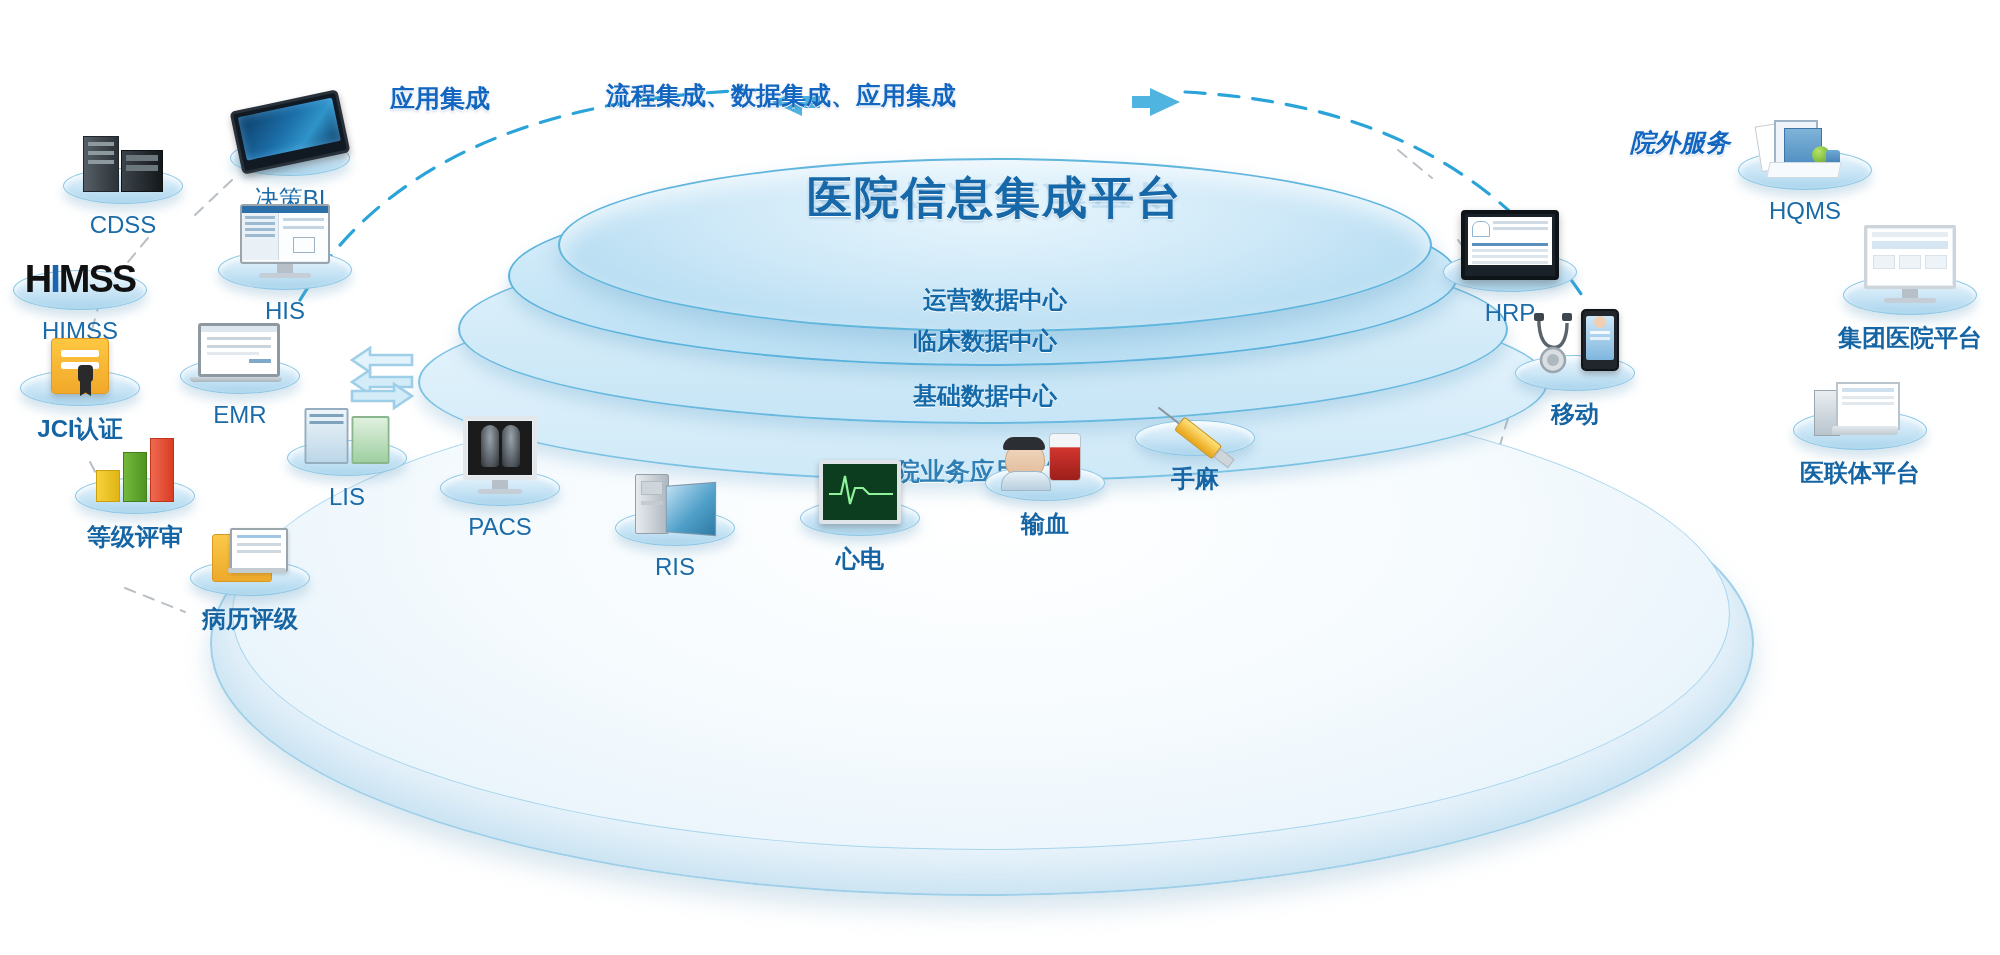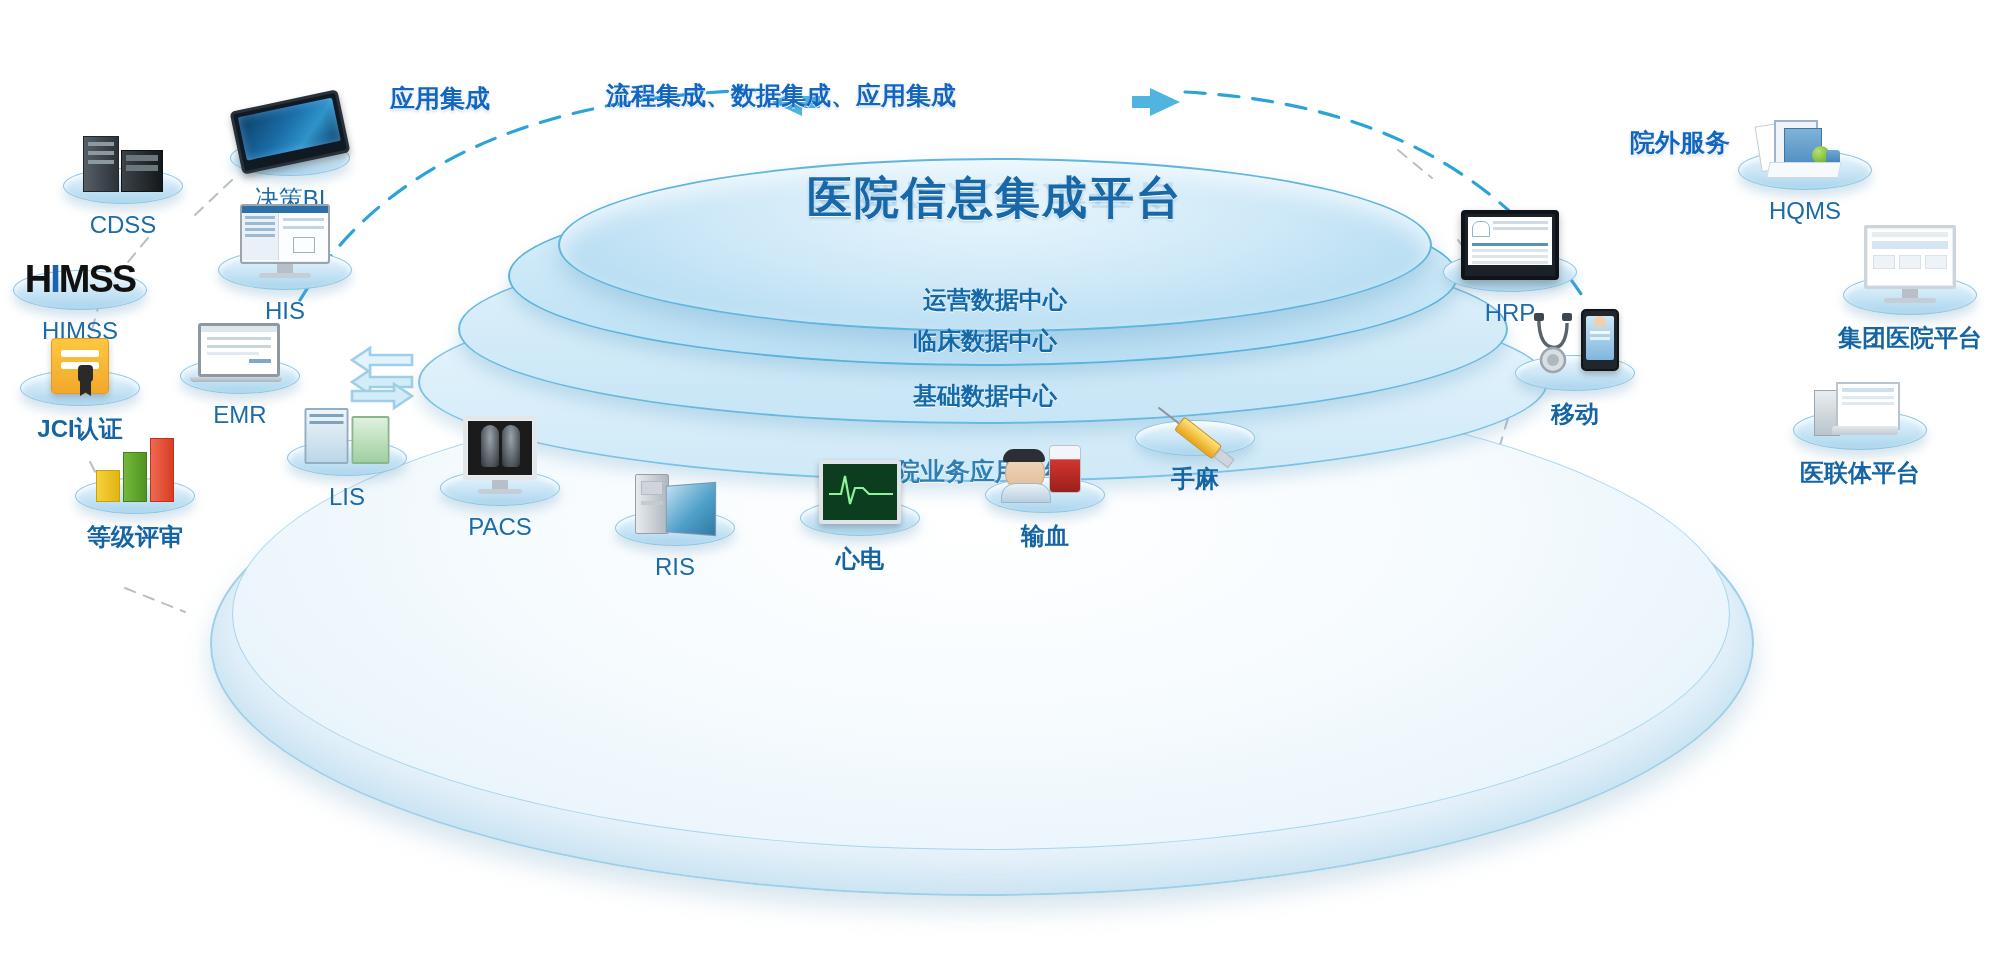--- a/index.html
+++ b/index.html
@@ -164,21 +164,21 @@
 
   <div class="biz-label">医院业务应用系统</div>
 
   <svg class="lines" viewBox="0 0 2000 955">
     <path d="M772,102 l30,-14 0,8 18,0 0,12 -18,0 0,8 z" fill="#4fb4e0"></path>
     <path d="M1180,102 l-30,-14 0,8 -18,0 0,12 18,0 0,8 z" fill="#4fb4e0"></path>
   </svg>
   <div class="flowtext">流程集成、数据集成、应用集成</div>
 
   <div class="sect" style="left:390px;top:82px;">应用集成</div>
-  <div class="sect" style="left:1630px;top:126px;">院外服务</div>
+  <div class="sect" style="left:1630px;top:126px;font-style:italic;">院外服务</div>
 
   <div class="node" style="left:205px;top:140px;">
     <div class="pedestal">
       <div class="art">
         <div style="width:104px;height:58px;border-radius:5px;background:#111a22;border:3px solid #29323a;
                     transform:rotate(-12deg);box-shadow:0 4px 7px rgba(0,0,0,.3);">
           <div style="margin:4px;height:44px;border-radius:2px;
                background:linear-gradient(135deg,#0d3b63,#1b6ea8 45%,#2f94c9 70%,#0d3b63);
                box-shadow:inset 0 0 10px rgba(120,200,255,.5);"></div>
         </div>
@@ -239,20 +239,38 @@
         <div style="display:flex;align-items:flex-end;gap:3px;">
           <div style="width:22px;height:30px;background:linear-gradient(90deg,#f7d13c,#e0b514);border:1px solid #c9a10f;"></div>
           <div style="width:22px;height:48px;background:linear-gradient(90deg,#74b83c,#4f9421);border:1px solid #447f1c;"></div>
           <div style="width:22px;height:62px;background:linear-gradient(90deg,#ef6a52,#d93d22);border:1px solid #bf3319;"></div>
         </div>
       </div>
     </div>
     <div class="nlabel cn">等级评审</div>
   </div>
 
+  <div class="node" style="left:165px;top:560px;">
+    <div class="pedestal">
+      <div class="art">
+        <div style="position:relative;width:76px;height:56px;">
+          <div style="position:absolute;left:0;top:6px;width:58px;height:46px;border-radius:3px;
+                      background:linear-gradient(180deg,#fbc94a,#eda92c);border:1px solid #d9981f;"></div>
+          <div style="position:absolute;left:18px;top:0;width:54px;height:40px;background:#fff;
+                      border:2px solid #9aa6ae;border-radius:2px;box-shadow:0 2px 4px rgba(0,0,0,.18);">
+            <div style="margin:5px 5px;height:3px;background:#9fc6e4;"></div>
+            <div style="margin:4px 5px;height:3px;background:#cfd8de;"></div>
+            <div style="margin:4px 5px;height:3px;background:#cfd8de;"></div>
+          </div>
+          <div style="position:absolute;left:16px;top:40px;width:58px;height:5px;background:#c3ccd3;border-radius:2px;"></div>
+        </div>
+      </div>
+    </div>
+    <div class="nlabel cn">病历评级</div>
+  </div>
 
   <div class="node" style="left:200px;top:250px;">
     <div class="pedestal lg">
       <div class="art">
         <div class="mon">
           <div class="scr" style="width:86px;height:56px;border-radius:3px;padding:0;">
             <div style="height:7px;background:#2d6fa8;"></div>
             <div style="display:flex;height:47px;">
               <div style="width:36px;background:#e9f1f7;border-right:1px solid #cfdae4;">
                 <div style="margin:3px;height:3px;background:#9dbad3;"></div>
@@ -356,21 +374,21 @@
           </div>
           <div style="width:50px;height:48px;margin-left:-6px;border:1px solid #7e97ab;
                       background:linear-gradient(135deg,#bfe0f2,#4f9fc9 60%,#2f7ba6);
                       transform:perspective(90px) rotateY(-16deg);"></div>
         </div>
       </div>
     </div>
     <div class="nlabel">RIS</div>
   </div>
 
-  <div class="node" style="left:960px;top:477px;">
+  <div class="node" style="left:960px;top:465px;">
     <div class="pedestal">
       <div class="art">
         <div style="position:relative;width:92px;height:62px;">
           <div style="position:absolute;left:6px;top:14px;width:38px;height:36px;border-radius:50% 50% 45% 45%;
                       background:linear-gradient(180deg,#f3d9c0,#e0bb9a);border:1px solid #cfa87f;"></div>
           <div style="position:absolute;left:4px;top:10px;width:42px;height:13px;border-radius:20px 20px 4px 4px;
                       background:#2b2f33;"></div>
           <div style="position:absolute;left:2px;top:44px;width:48px;height:18px;border-radius:14px 14px 0 0;
                       background:linear-gradient(180deg,#e8f1f7,#b9cfdf);border:1px solid #9db6c8;"></div>
           <div style="position:absolute;left:50px;top:6px;width:30px;height:46px;border-radius:4px;

